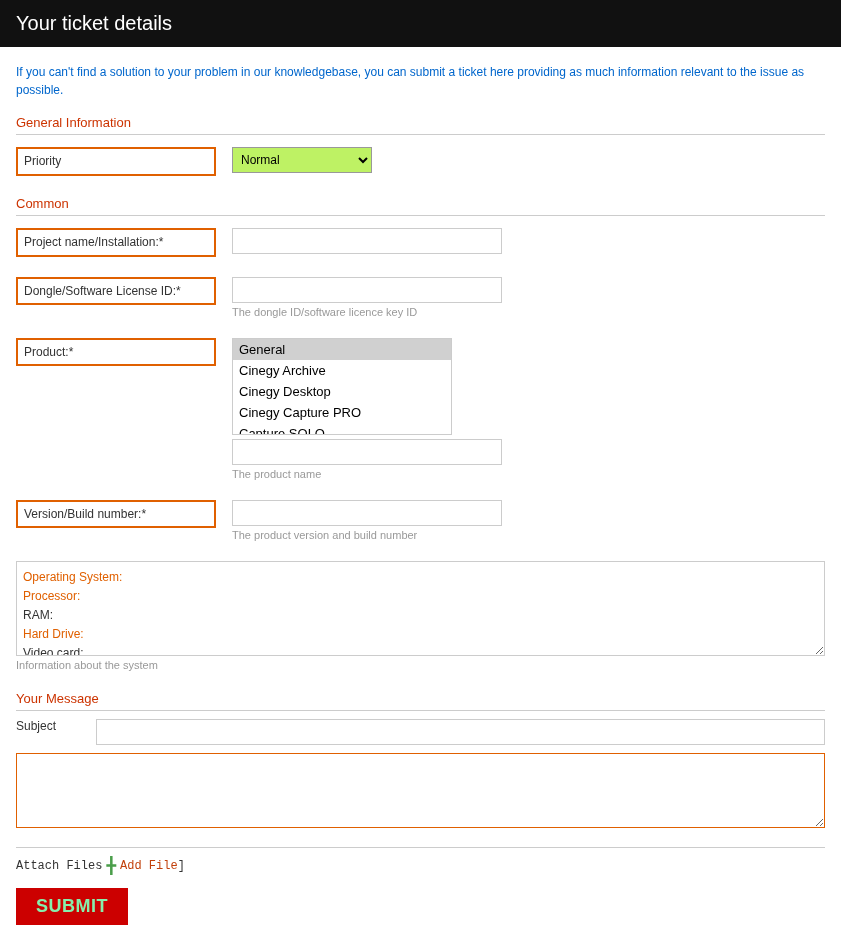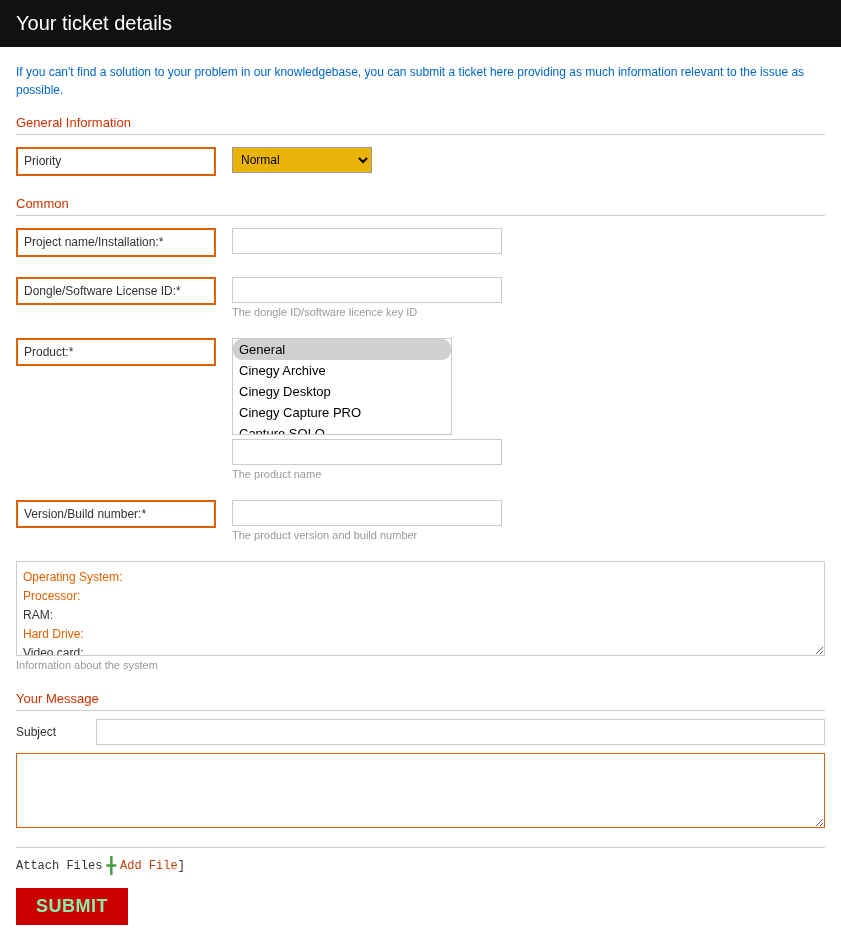--- a/index.html
+++ b/index.html
@@ -82,32 +82,31 @@
       border: 1px solid #ccc;
       font-size: 12px;
       height: 26px;
       outline: none;
     }
     .form-select {
       width: 140px;
       padding: 3px 4px;
       border: 1px solid #999;
       font-size: 12px;
-      background: #eab308;
+      background: #bef264;
       height: 26px;
     }
     .field-hint {
       font-size: 11px;
       color: #999;
       margin-top: 3px;
     }
     .product-listbox-item {
       padding: 3px 6px;
       cursor: default;
-      border-radius: 9px;
     }
     .product-listbox-item.selected {
       background: #d0d0d0;
     }
     .product-name-input {
       width: 270px;
       padding: 4px 6px;
       border: 1px solid #ccc;
       font-size: 12px;
       height: 26px;
@@ -121,21 +120,21 @@
       padding: 6px;
       resize: vertical;
       outline: none;
       line-height: 1.6;
     }
     .message-section {
       margin-bottom: 16px;
     }
     .subject-row {
       display: flex;
-      align-items: center;
+      align-items: flex-start;
       margin-bottom: 8px;
     }
     .subject-label {
       width: 80px;
       font-size: 12px;
       color: #333;
     }
     .subject-input {
       flex: 1;
       height: 26px;

